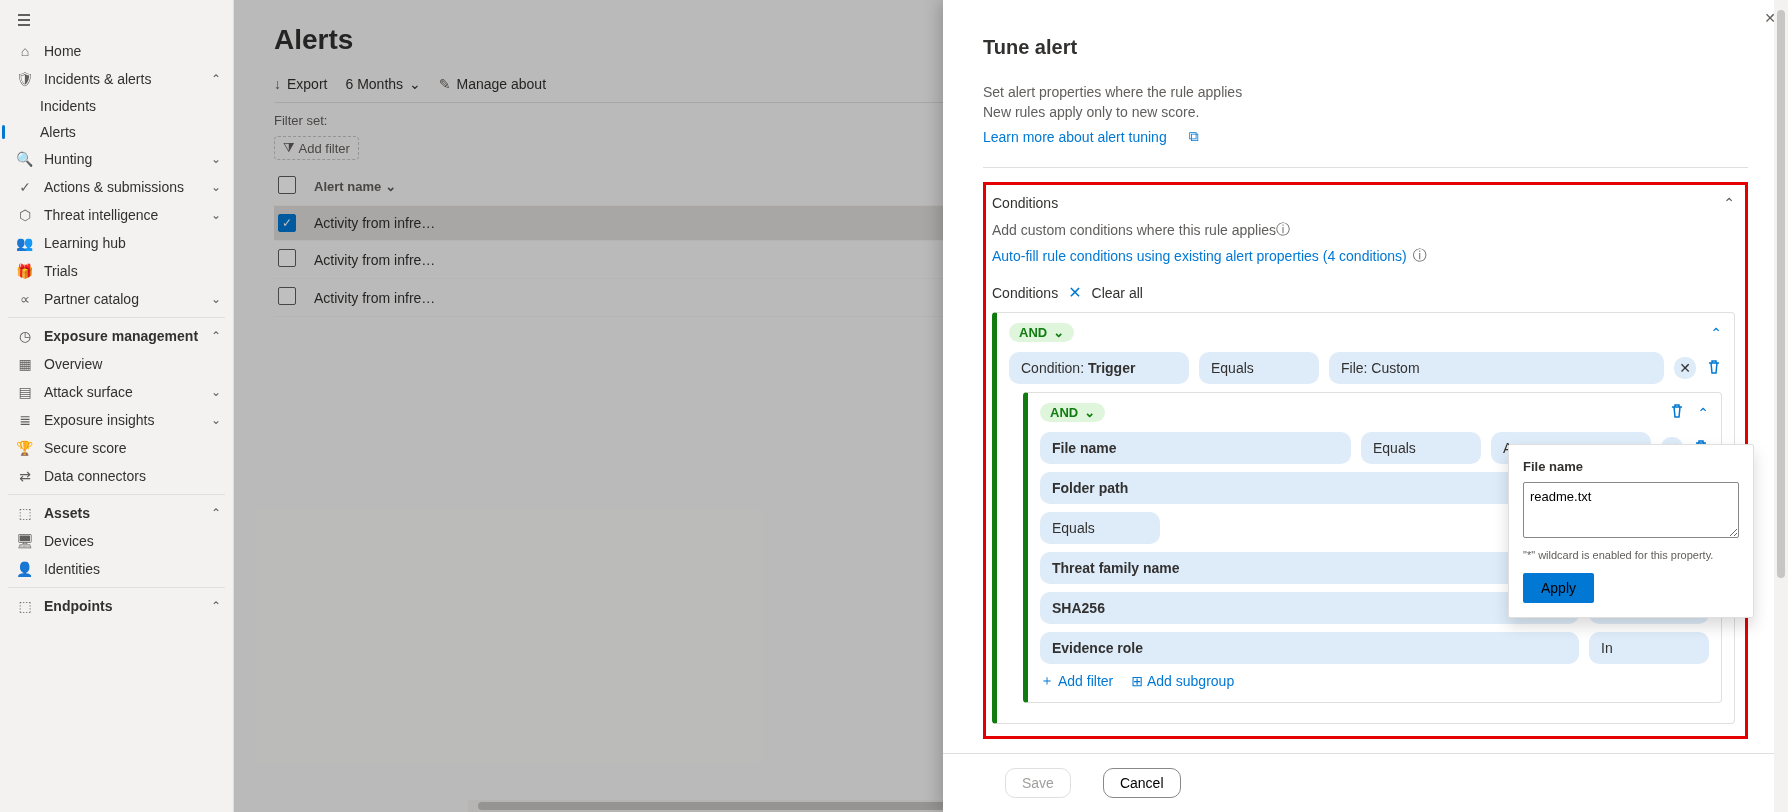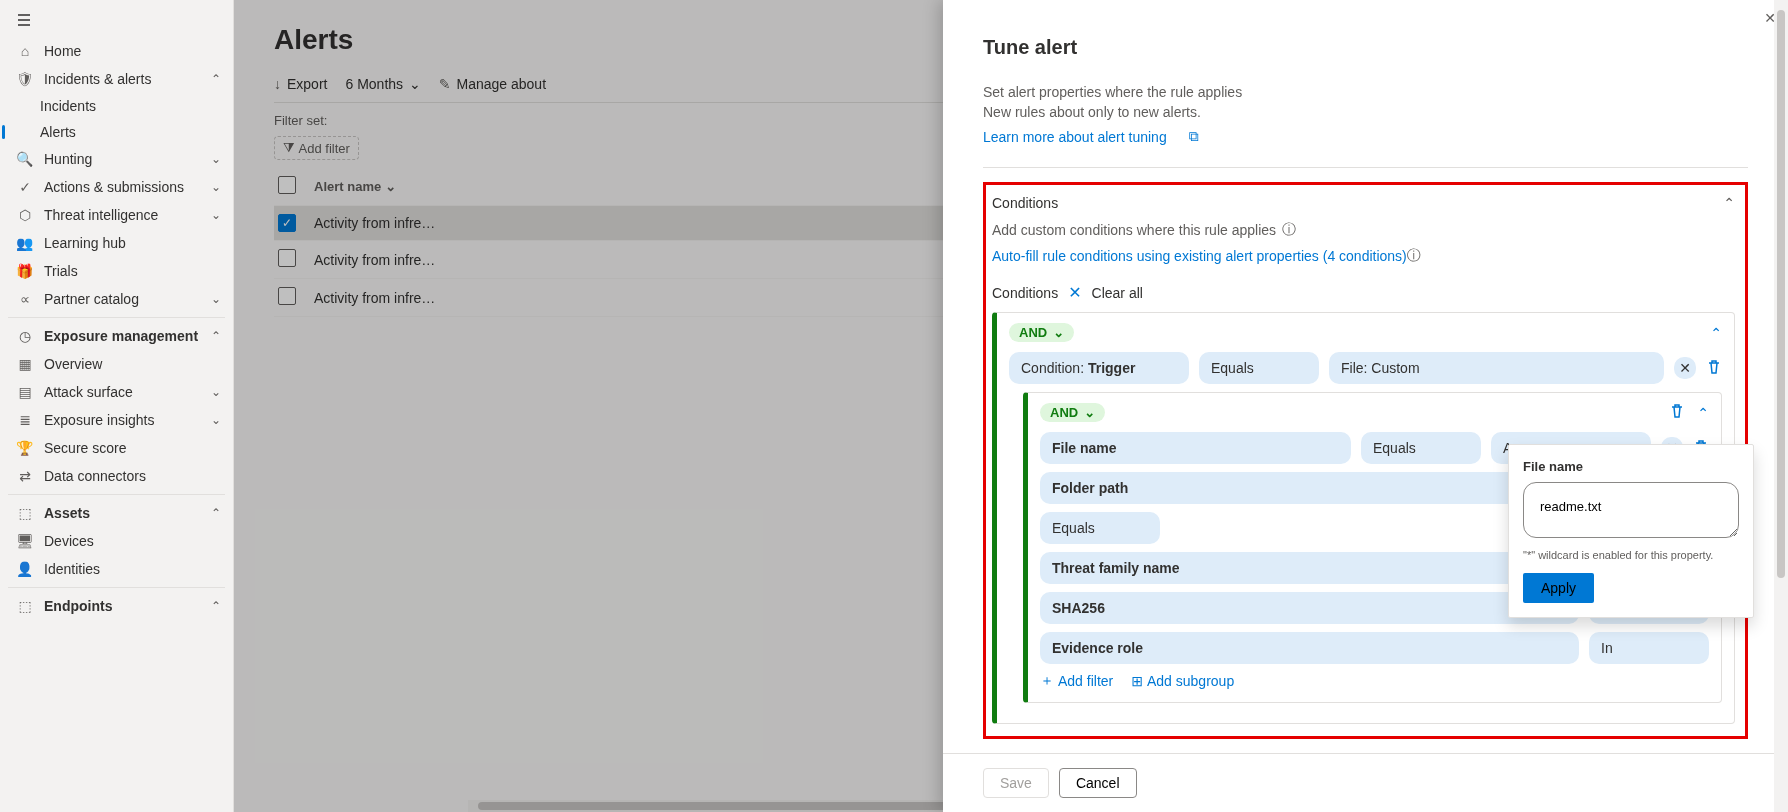--- a/index.html
+++ b/index.html
@@ -50,22 +50,22 @@
   .panel { position:absolute; top:0; right:0; bottom:0; width:845px; background:#fff; box-shadow:-4px 0 16px rgba(0,0,0,0.2); display:flex; flex-direction:column; }
   .panel-close { position:absolute; top:10px; right:12px; cursor:pointer; color:#605e5c; font-size:14px; }
   .panel-body { padding: 36px 40px 0 40px; flex:1; overflow-y:auto; }
   .panel-title { font-size:20px; font-weight:600; margin-bottom:24px; }
   .panel-desc { color:#605e5c; font-size:14px; line-height:1.4; }
   .panel-link { color:#0078d4; cursor:pointer; display:inline-flex; gap:22px; align-items:center; margin-top:6px; }
   .panel-hr { height:1px; background:#e1dfdd; margin:22px 0 14px; }
 
   .highlight-box { border:3px solid #e50000; padding:10px 10px 4px 6px; margin-bottom: 20px; }
   .sec-head { display:flex; align-items:center; justify-content:space-between; font-size:14px; margin-bottom:10px; font-weight:400; color:#323130; }
-  .cond-desc { color:#605e5c; font-size:14px; display:flex; gap:6px; align-items:center; margin-bottom:8px; }
-  .auto-fill { color:#0078d4; font-size:14px; display:inline-flex; align-items:center; margin-bottom:18px; cursor:pointer; }
+  .cond-desc { color:#605e5c; font-size:14px; display:flex; gap:0; align-items:center; margin-bottom:8px; }
+  .auto-fill { color:#0078d4; font-size:14px; display:inline-flex; gap:6px; align-items:center; margin-bottom:18px; cursor:pointer; }
   .cond-toolbar { display:flex; align-items:center; gap:10px; margin-bottom:10px; font-size:14px; }
   .cond-toolbar .xicon { color:#0078d4; cursor:pointer; font-size:16px; }
 
   .cond-group { border:1px solid #e1dfdd; border-left:5px solid #107c10; border-radius:4px; padding:10px 12px 12px; margin-bottom:8px; }
   .and-pill { display:inline-flex; align-items:center; gap:6px; background:#dff6dd; color:#107c10; font-weight:600; padding:2px 10px; border-radius:10px; font-size:13px; }
   .group-head { display:flex; align-items:center; justify-content:space-between; margin-bottom:10px; }
   .group-head .right { display:flex; gap:12px; align-items:center; color:#0078d4; }
 
   .cond-row { display:flex; align-items:center; gap:10px; margin-bottom:8px; position:relative; }
   .chip { background:#deecf9; border-radius:10px; padding:8px 12px; font-size:14px; color:#323130; }
@@ -75,26 +75,26 @@
   .chip .strong { font-weight:600; }
   .row-x { width:22px; height:22px; display:inline-flex; align-items:center; justify-content:center; background:#deecf9; border-radius:10px; color:#323130; cursor:pointer; font-size:14px; }
   .row-del { color:#0078d4; cursor:pointer; }
 
   .sub-actions { display:flex; gap:18px; margin-top:6px; }
   .link-btn { color:#0078d4; display:inline-flex; gap:4px; align-items:center; cursor:pointer; font-size:14px; }
 
   
   .popover { position:absolute; right:34px; top:444px; width:246px; background:#fff; border:1px solid #e1dfdd; box-shadow:0 8px 16px rgba(0,0,0,0.15); border-radius:2px; padding:14px; z-index:5; }
   .popover label { font-weight:600; font-size:13px; display:block; margin-bottom:8px; }
-  .popover textarea { width:100%; height:56px; border:1px solid #8a8886; border-radius:13px; padding:16px; font-family:inherit; font-size:13px; resize: both; }
+  .popover textarea { width:100%; height:56px; border:1px solid #8a8886; border-radius:2px; padding:6px; font-family:inherit; font-size:13px; resize: both; }
   .popover .hint { font-size:11px; color:#605e5c; margin:8px 0 12px; }
   .btn-primary { background:#0078d4; color:#000000; border:none; padding:7px 18px; border-radius:2px; font-size:14px; cursor:pointer; }
 
   .panel-footer { border-top:1px solid #e1dfdd; padding:14px 40px; display:flex; gap:10px; }
-  .btn-default { background:#fff; border:1px solid #8a8886; padding:6px 16px; border-radius:4px; cursor:pointer; font-size:14px; }
+  .btn-default { background:#fff; border:1px solid #8a8886; padding:6px 16px; border-radius:10px; cursor:pointer; font-size:14px;margin-left:22px; }
   .btn-default.disabled { color:#a19f9d; border-color:#e1dfdd; cursor:default; }
   .icon-svg { width:16px; height:16px; stroke:currentColor; fill:none; stroke-width:1.5; }
 
   .hscroll { position:absolute; left:234px; right:0; bottom:0; height:12px; background:#f3f2f1; }
   .hscroll .thumb { position:absolute; left:10px; width:70%; top:2px; height:8px; background:#c8c6c4; border-radius:4px; }
   .vscroll { position:absolute; right:0; top:0; bottom:0; width:14px; background:#f3f2f1; }
   .vscroll .thumb { position:absolute; top:10px; height:70%; left:3px; width:8px; background:#c8c6c4; border-radius:4px; }
 </style>
 </head>
 <body>
@@ -296,21 +296,21 @@
       </div>
     <div class="overlay"></div>
   </div>
 </div>
 
 <div class="panel">
   <div class="panel-close">✕</div>
   <div class="panel-body">
     <div class="panel-title">Tune alert</div>
     <div class="panel-desc">Set alert properties where the rule applies</div>
-    <div class="panel-desc">New rules about only to new alerts.</div>
+    <div class="panel-desc">New rules apply only to new score.</div>
     <div class="panel-link">
       <span>Learn more about alert tuning</span>
       <span>⧉</span>
     </div>
     <div class="panel-hr"></div>
 
     <div class="highlight-box">
       <div class="sec-head">
         <span>Conditions</span>
         <span style="color:#605e5c;">⌃</span>

